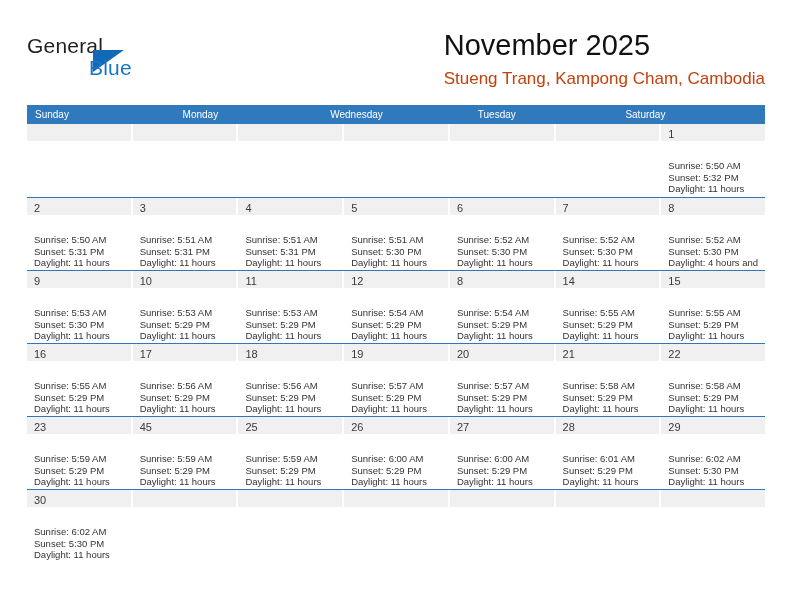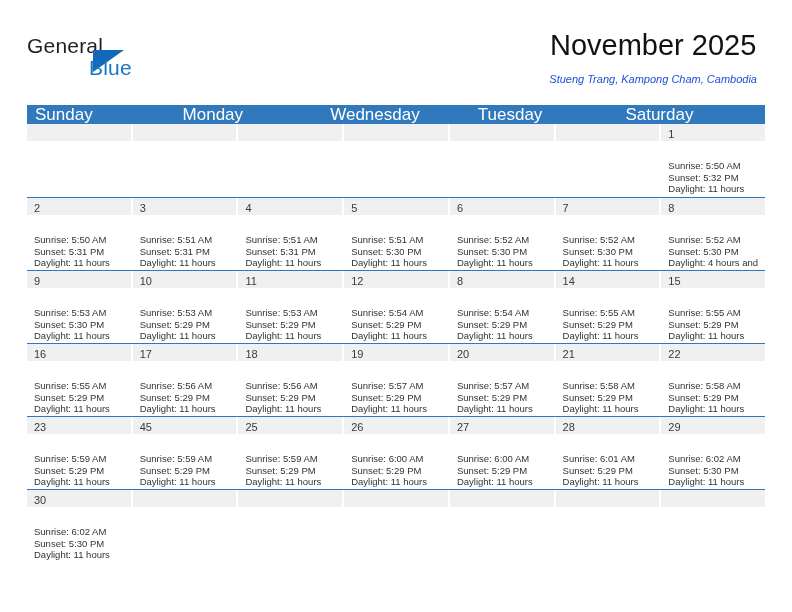--- a/index.html
+++ b/index.html
@@ -59,57 +59,56 @@
     left: 66px;
     top: 16px;
     width: 0;
     height: 0;
     border-left: 31px solid #1468b8;
     border-bottom: 22px solid transparent;
   }
 
   .titles {
     position: absolute;
-    right: 8px;
+    right: 0;
     top: 0;
-    text-align: center;
+    text-align: left;
     margin-left: 8px;
   }
   .month-title {
     font-size: 29px;
     font-weight: normal;
     color: #111111;
     line-height: 34px;
     white-space: nowrap;
   }
   .location {
     margin-top: 8px;
-    font-size: 11px;
-    color: #1d4ed8;
+    font-size: 17px;
+    color: #c2410c;
     line-height: 18px;
     white-space: nowrap;
-    font-style: italic;
   }
 
   
   .calendar {
     position: absolute;
     left: 27px;
     top: 105px;
     width: 738px;
   }
   .weekday-row {
     display: flex;
     background: #3079bd;
     height: 19px;
   }
   .weekday {
     flex: 1 1 0;
     color: #ffffff;
-    font-size: 17px;
+    font-size: 10px;
     line-height: 19px;
     padding-left: 8px;
     box-sizing: border-box;
     white-space: nowrap;
     overflow: hidden;
   }
 
   .week-row {
     display: flex;
     border-top: 1px solid #2f77bb;

